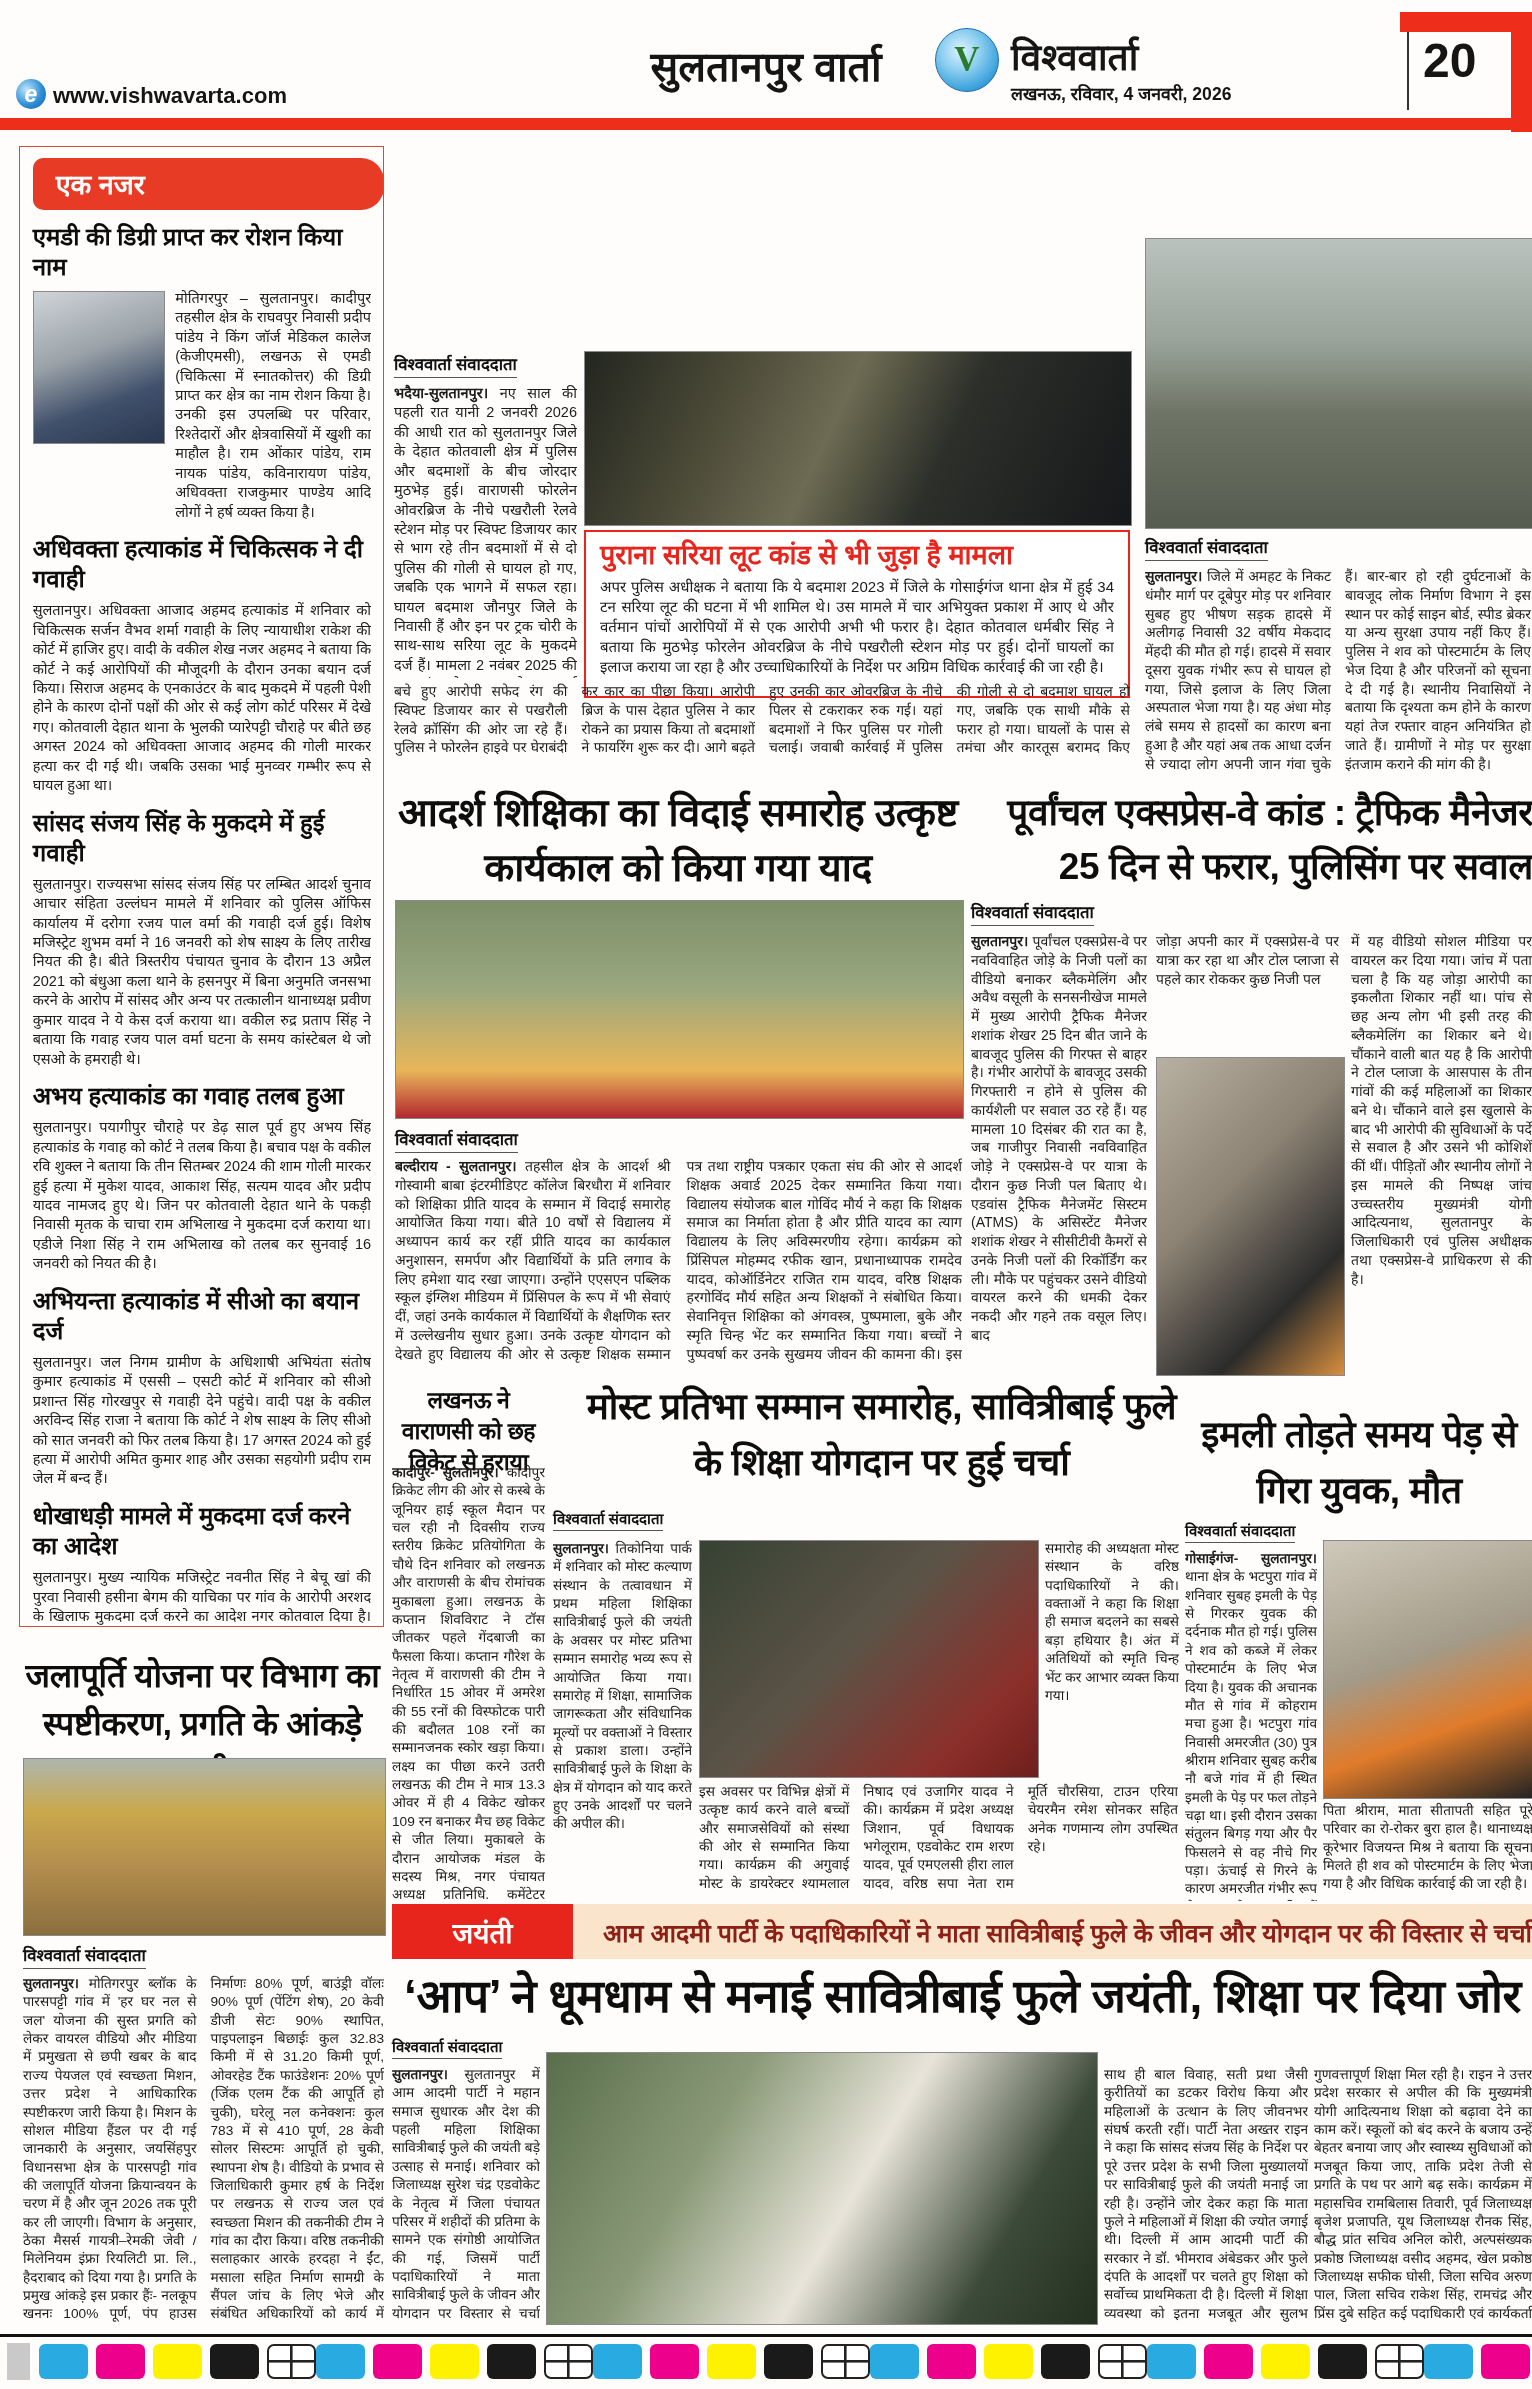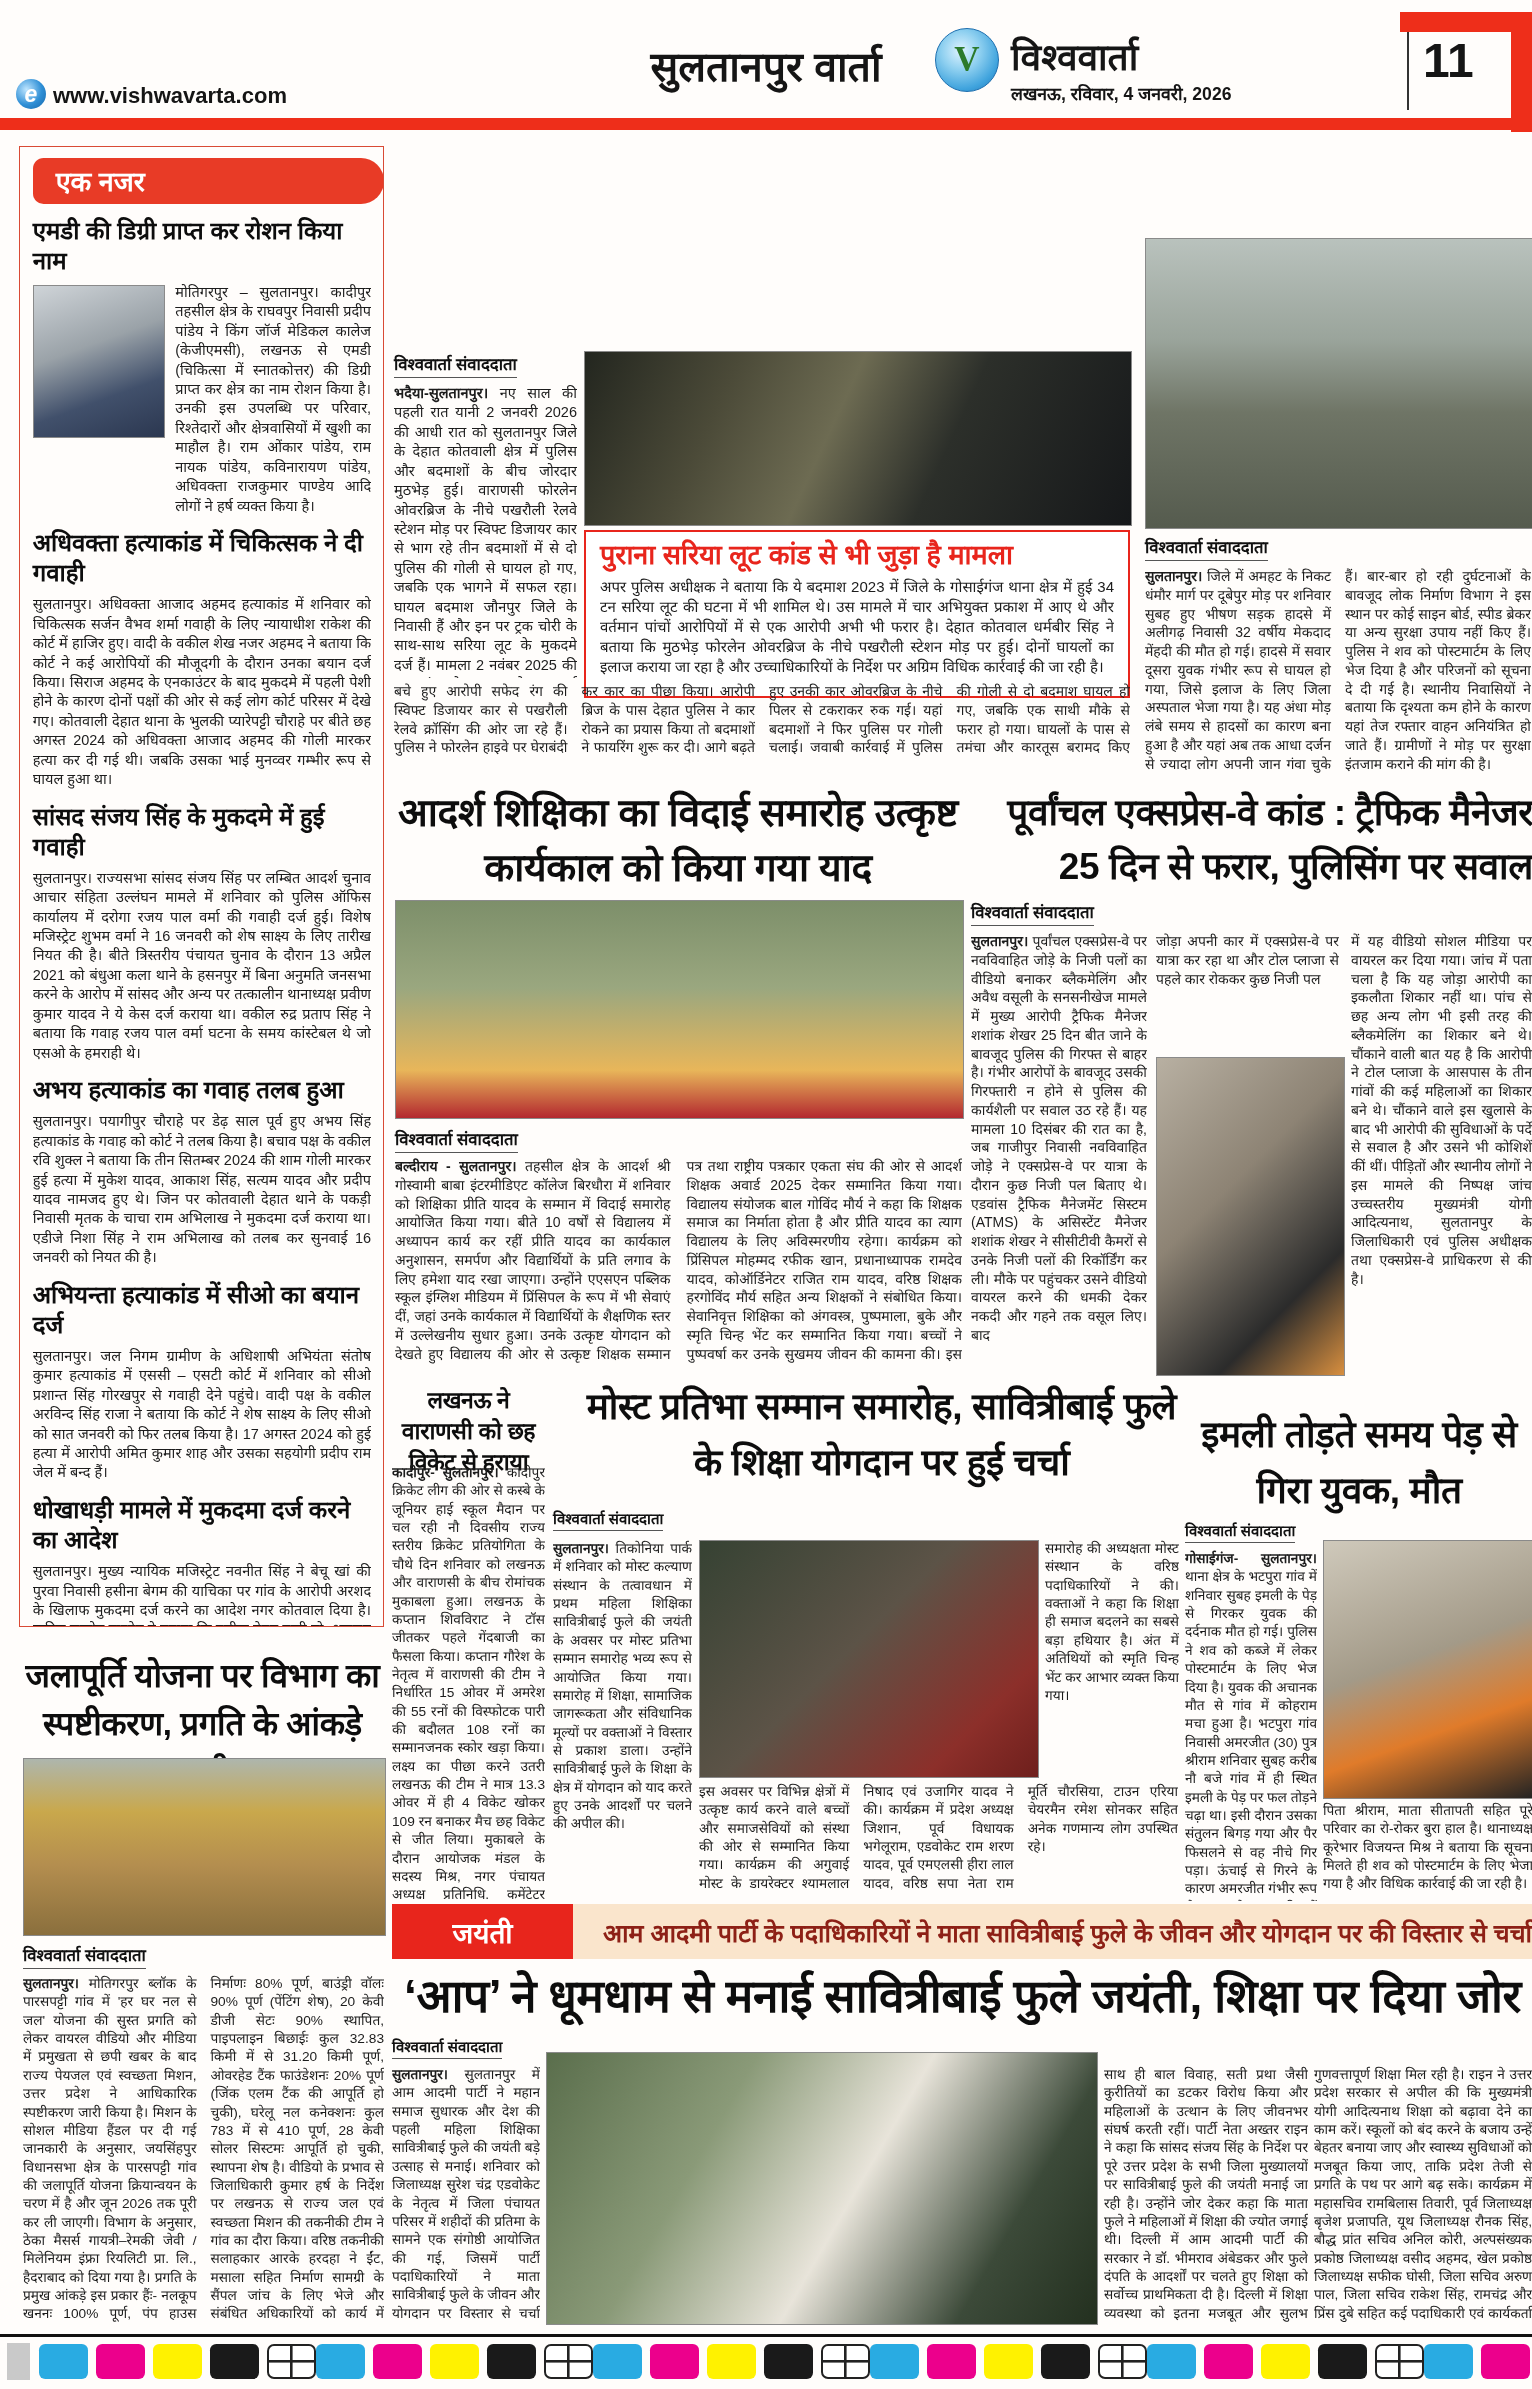--- a/index.html
+++ b/index.html
@@ -52,27 +52,27 @@
 
 <div id="page">
 
   <div class="abs ie-icon" style="left:16px;top:79px;">e</div>
   <div class="abs" style="left:53px;top:83px;font-size:22px;font-weight:bold;">www.vishwavarta.com</div>
   <div class="abs" style="left:493px;top:37px;width:546px;text-align:center;font-size:41px;font-weight:bold;">सुलतानपुर वार्ता</div>
   <div class="abs logo-globe" style="left:935px;top:28px;">V</div>
   <div class="abs" style="left:1011px;top:30px;font-size:37px;font-weight:bold;">विश्ववार्ता</div>
   <div class="abs" style="left:1011px;top:81px;font-size:17.6px;font-weight:bold;">लखनऊ, रविवार, 4 जनवरी, 2026</div>
   <div class="abs vline" style="left:1407px;top:25px;height:85px;"></div>
-  <div class="abs" style="left:1423px;top:33px;font-size:48px;font-weight:bold;">11</div>
+  <div class="abs" style="left:1423px;top:33px;font-size:48px;font-weight:bold;">20</div>
   <div class="abs rule-red" style="left:1400px;top:12.3px;width:132px;height:19.4px;"></div>
   <div class="abs rule-red" style="left:1511px;top:12.3px;width:21px;height:120px;"></div>
   <div class="abs rule-red" style="left:0;top:118px;width:1511px;height:12.3px;"></div>
 
   <div class="abs ek-box" style="left:19.4px;top:146px;width:365px;height:1481px;padding:10.6px 12.3px;box-sizing:border-box;overflow:hidden;">
-    <div class="ek-head" style="width:328px;height:46px;font-size:27px;">एक नजर</div>
+    <div class="ek-head" style="width:328px;height:52px;font-size:27px;">एक नजर</div>
 
     <div>
       <div class="ek-item-title">एमडी की डिग्री प्राप्त कर रोशन किया नाम</div>
       <div class="photo" style="float:left;width:130px;height:151px;margin:1.8px 10.6px 5.3px 0;background:linear-gradient(160deg,#cfd4d8 0%,#9aa2a8 40%,#41506b 70%,#2b3750 100%);"></div>
       <div class="body-text ek-item-body">मोतिगरपुर – सुलतानपुर। कादीपुर तहसील क्षेत्र के राघवपुर निवासी प्रदीप पांडेय ने किंग जॉर्ज मेडिकल कालेज (केजीएमसी), लखनऊ से एमडी (चिकित्सा में स्नातकोत्तर) की डिग्री प्राप्त कर क्षेत्र का नाम रोशन किया है। उनकी इस उपलब्धि पर परिवार, रिश्तेदारों और क्षेत्रवासियों में खुशी का माहौल है। राम ओंकार पांडेय, राम नायक पांडेय, कविनारायण पांडेय, अधिवक्ता राजकुमार पाण्डेय आदि लोगों ने हर्ष व्यक्त किया है।</div>
       <div style="clear:both;"></div>
     </div>
     <div>
       <div class="ek-item-title">अधिवक्ता हत्याकांड में चिकित्सक ने दी गवाही</div>
       <div class="body-text ek-item-body">सुलतानपुर। अधिवक्ता आजाद अहमद हत्याकांड में शनिवार को चिकित्सक सर्जन वैभव शर्मा गवाही के लिए न्यायाधीश राकेश की कोर्ट में हाजिर हुए। वादी के वकील शेख नजर अहमद ने बताया कि कोर्ट ने कई आरोपियों की मौजूदगी के दौरान उनका बयान दर्ज किया। सिराज अहमद के एनकाउंटर के बाद मुकदमे में पहली पेशी होने के कारण दोनों पक्षों की ओर से कई लोग कोर्ट परिसर में देखे गए। कोतवाली देहात थाना के भुलकी प्यारेपट्टी चौराहे पर बीते छह अगस्त 2024 को अधिवक्ता आजाद अहमद की गोली मारकर हत्या कर दी गई थी। जबकि उसका भाई मुनव्वर गम्भीर रूप से घायल हुआ था।</div>

